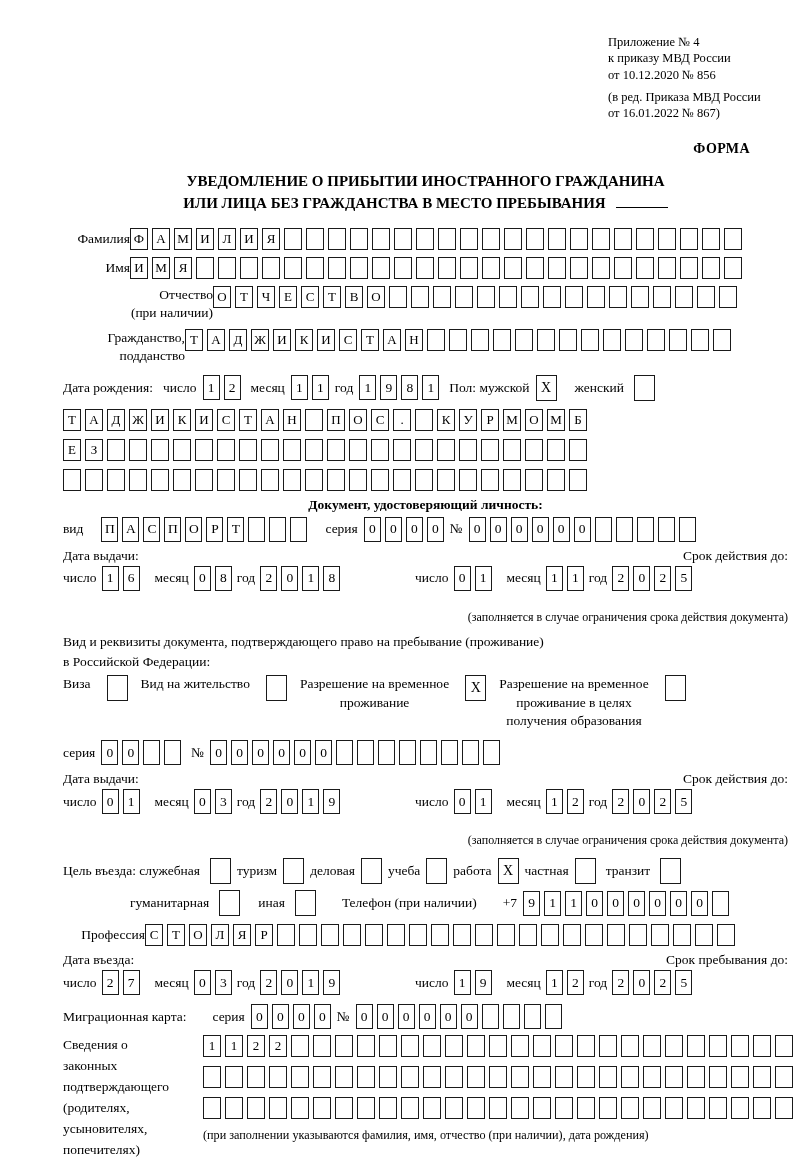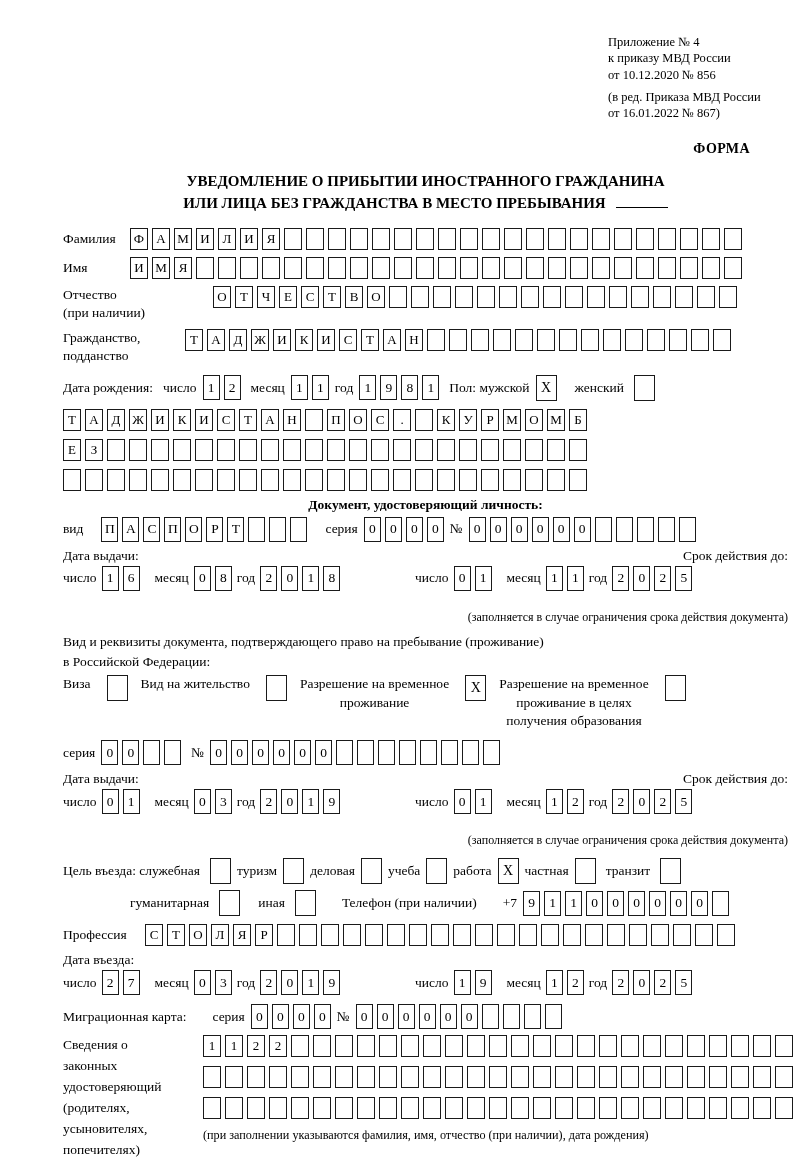--- a/index.html
+++ b/index.html
@@ -9,21 +9,21 @@
     background:#fff;color:#000;
     font-family:"Liberation Serif","DejaVu Serif",serif;
     font-size:13.5px;overflow:hidden;position:relative;
   }
   .note{margin-left:545px;font-size:12.5px;line-height:1.3;}
   .note2{margin-top:6px;}
   .forma{text-align:right;font-weight:bold;font-size:14px;margin:20px 38px 0 0;letter-spacing:.4px;}
   .title{text-align:center;font-weight:bold;font-size:15px;margin-top:14px;line-height:1.45;}
   .uline{display:inline-block;width:52px;border-bottom:1.8px solid #000;height:.9em;margin-left:10px;}
   .sec{font-weight:bold;font-size:13.6px;margin-top:16px;}
-  .row{display:flex;align-items:center;margin-top:7px;}
+  .row{display:flex;align-items:center;margin-top:7px;text-align:right;}
   .row.top{align-items:flex-start;}
   .lblcol{flex:0 0 auto;line-height:1.35;}
   .cells{display:flex;gap:4px;flex-wrap:nowrap;}
   .cell{flex:0 0 auto;width:16px;height:20px;border:1.5px solid #1a1a1a;display:flex;align-items:center;justify-content:center;font-size:13px;}
   .cell.big{width:15px;height:23px;border-width:1.7px;font-size:13.5px;}
   .chk{flex:0 0 auto;display:inline-flex;width:19px;height:24px;border:1.7px solid #1a1a1a;align-items:center;justify-content:center;font-size:14px;}
   .blocklbl span{display:block;}
   .w67{width:67px;} .w122{width:122px;} .w135{width:135px;} .w150{width:150px;} .w72{width:82px;}
   .stack{display:flex;flex-direction:column;gap:8px;}
   .center-b{font-weight:bold;text-align:center;margin-top:6px;}
@@ -564,20 +564,21 @@
         <span class="cell"></span>
         <span class="cell"></span>
         <span class="cell"></span>
         <span class="cell"></span>
         <span class="cell"></span>
       </span>
   </div>
 
   <div class="dhead">
     <span class="l">Дата въезда:</span>
+    <span class="r">Срок пребывания до:</span>
   </div>
   <div class="drow">
     <span class="l">
       <span>число</span>
       <span class="cells big">
           <span class="cell big">2</span>
           <span class="cell big">7</span>
         </span>
       <span class="gap10">месяц</span>
       <span class="cells big">
@@ -634,21 +635,21 @@
         <span class="cell big"></span>
         <span class="cell big"></span>
         <span class="cell big"></span>
       </span>
   </div>
 
   <div class="legal">
     <span class="lcol">
       <span>Сведения о</span>
       <span>законных</span>
-      <span>удостоверяющий</span>
+      <span>подтверждающего</span>
       <span>(родителях,</span>
       <span>усыновителях,</span>
       <span>попечителях)</span>
     </span>
     <span class="rcol">
       <span class="cells">
           <span class="cell">1</span>
           <span class="cell">1</span>
           <span class="cell">2</span>
           <span class="cell">2</span>

